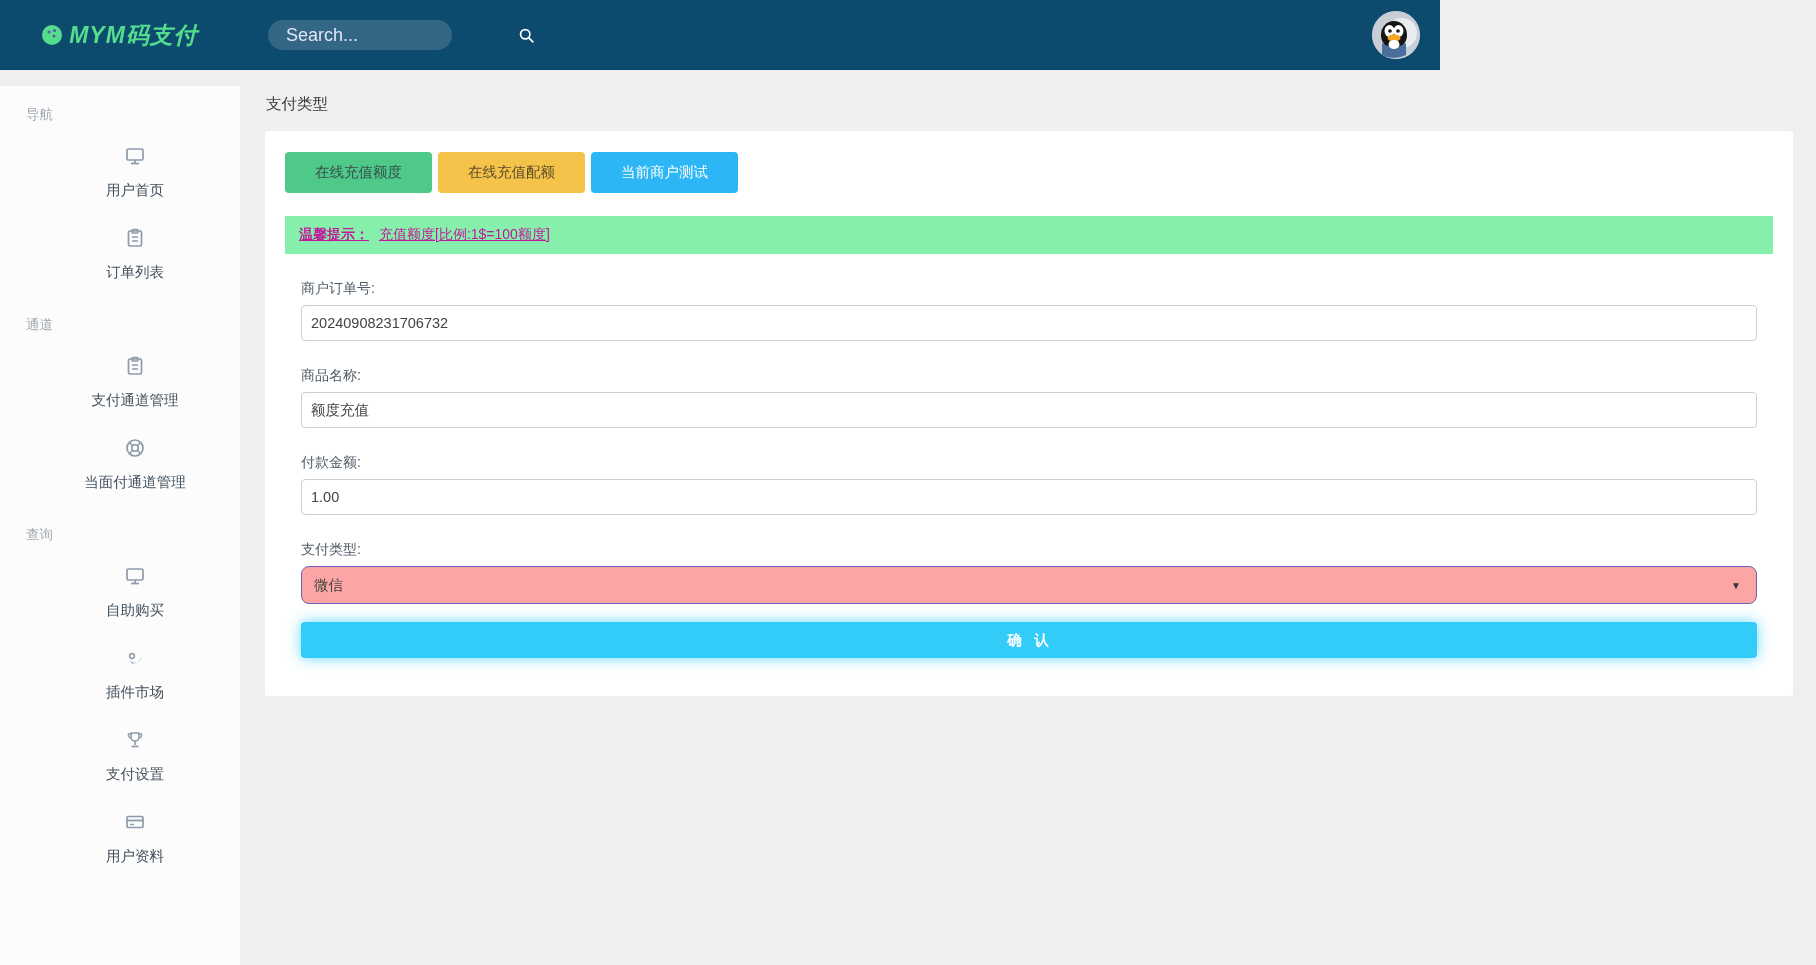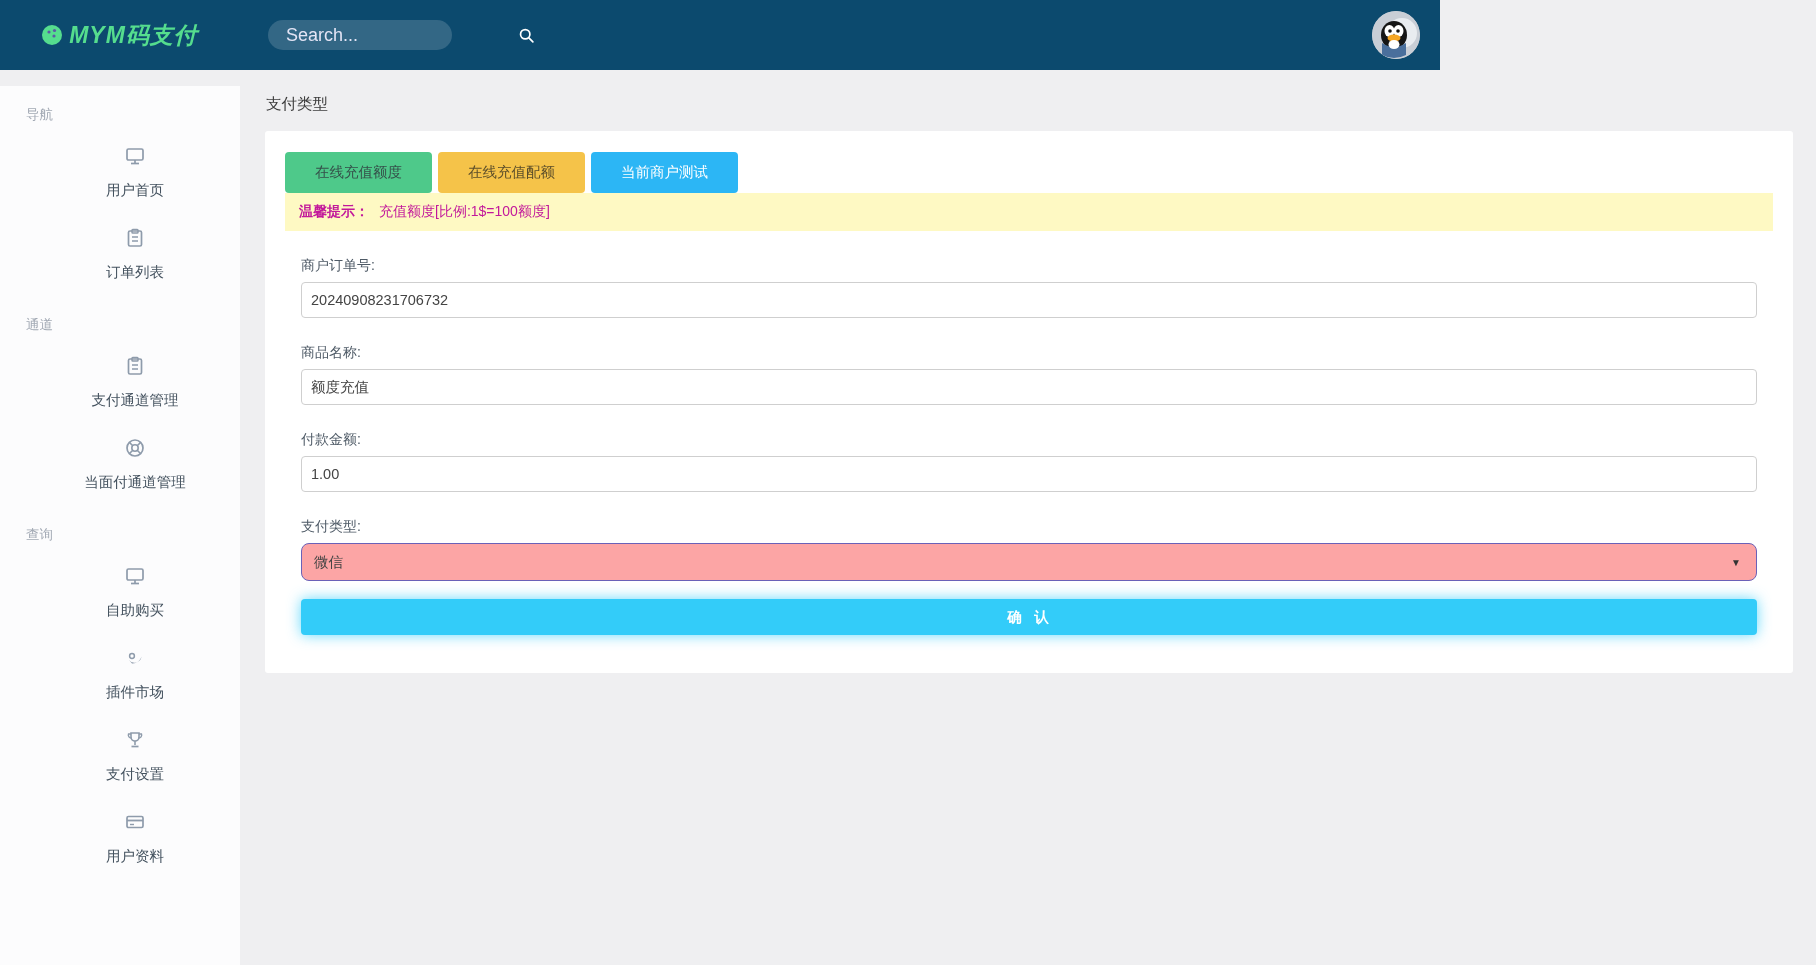--- a/index.html
+++ b/index.html
@@ -29,21 +29,21 @@
   .content { position:absolute; top:70px; left:240px; width:1576px; height:895px; background:#efeff1; }
   .page-title { font-size:15.5px; color:#3c3c3c; padding:24px 0 16px 26px; }
   .card { margin:0 23px 0 25px; background:#ffffff; border-radius:3px; padding:21px 20px 38px 20px; }
 
   .tab-btn-row { display:flex; gap:6px; }
   .chip-btn { border:none; border-radius:4px; padding:11px 30px; font-size:14.5px; font-family:Liberation Sans, sans-serif; cursor:pointer; }
   .chip-green { background:#4ec98a; color:#35504a; }
   .chip-yellow { background:#f5c349; color:#5c4e2a; }
   .chip-blue { background:#2cb6f5; color:#ffffff; }
 
-  .notice { margin-top:0; background:#fef9c3; padding:10px 14px; font-size:14px; color:#c2199b; }
+  .notice { margin-top:23px; background:#86efac; padding:10px 14px; font-size:14px; color:#c2199b;text-decoration:underline; }
   .notice b { font-weight:bold; margin-right:10px; }
 
   .form-wrap { margin:0 16px; }
   .f-label { display:block; margin-top:26px; margin-bottom:7px; font-size:14px; color:#4e5a66; }
   .f-input { width:100%; height:36px; border:1px solid #cfcfcf; border-radius:4px; padding:0 9px; font-size:14.5px; color:#444; font-family:inherit; outline:none; background:#fff; }
   .f-select { width:100%; height:38px; border:1px solid #6a61b8; border-radius:8px; padding:0 12px; font-size:14.5px; color:#444; display:flex; align-items:center; justify-content:space-between; cursor:pointer; background:#fca5a5; }
   .f-select .caret { font-size:10px; color:#333; margin-right:3px; }
   .confirm-btn { margin-top:18px; width:100%; height:36px; border:none; border-radius:4px; background:#33ccf9; color:#ffffff; font-size:14.5px; font-weight:bold; letter-spacing:2px; font-family:Liberation Mono, monospace; cursor:pointer; box-shadow:0 0 14px rgba(51,204,249,0.75); }
 </style>
 </head>

